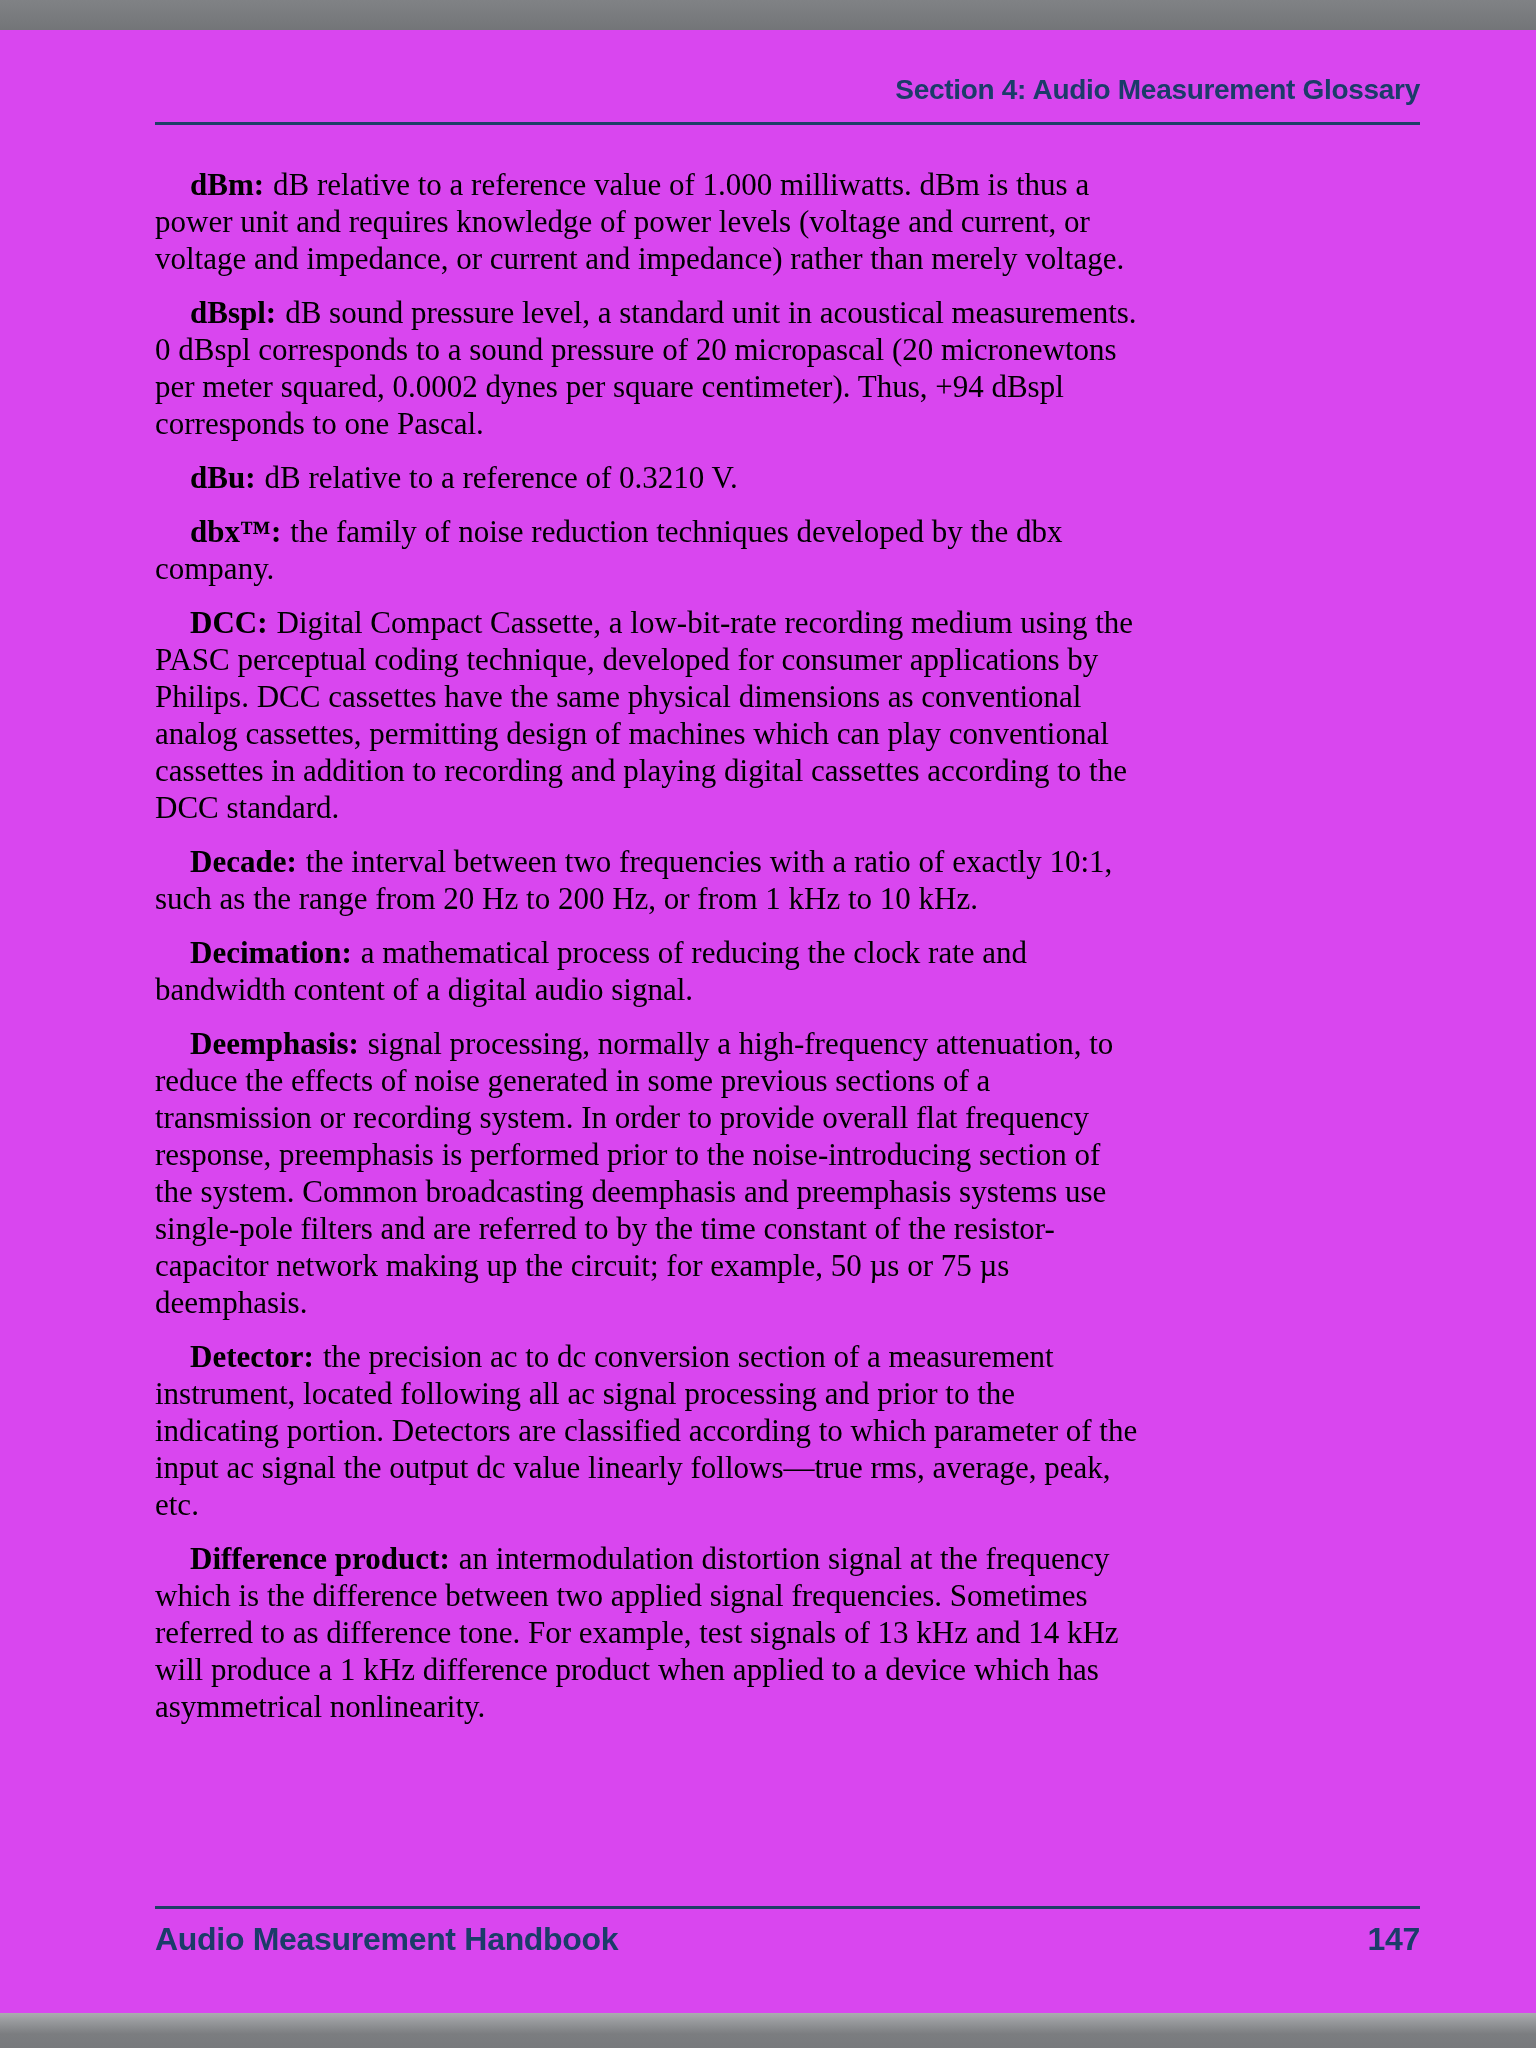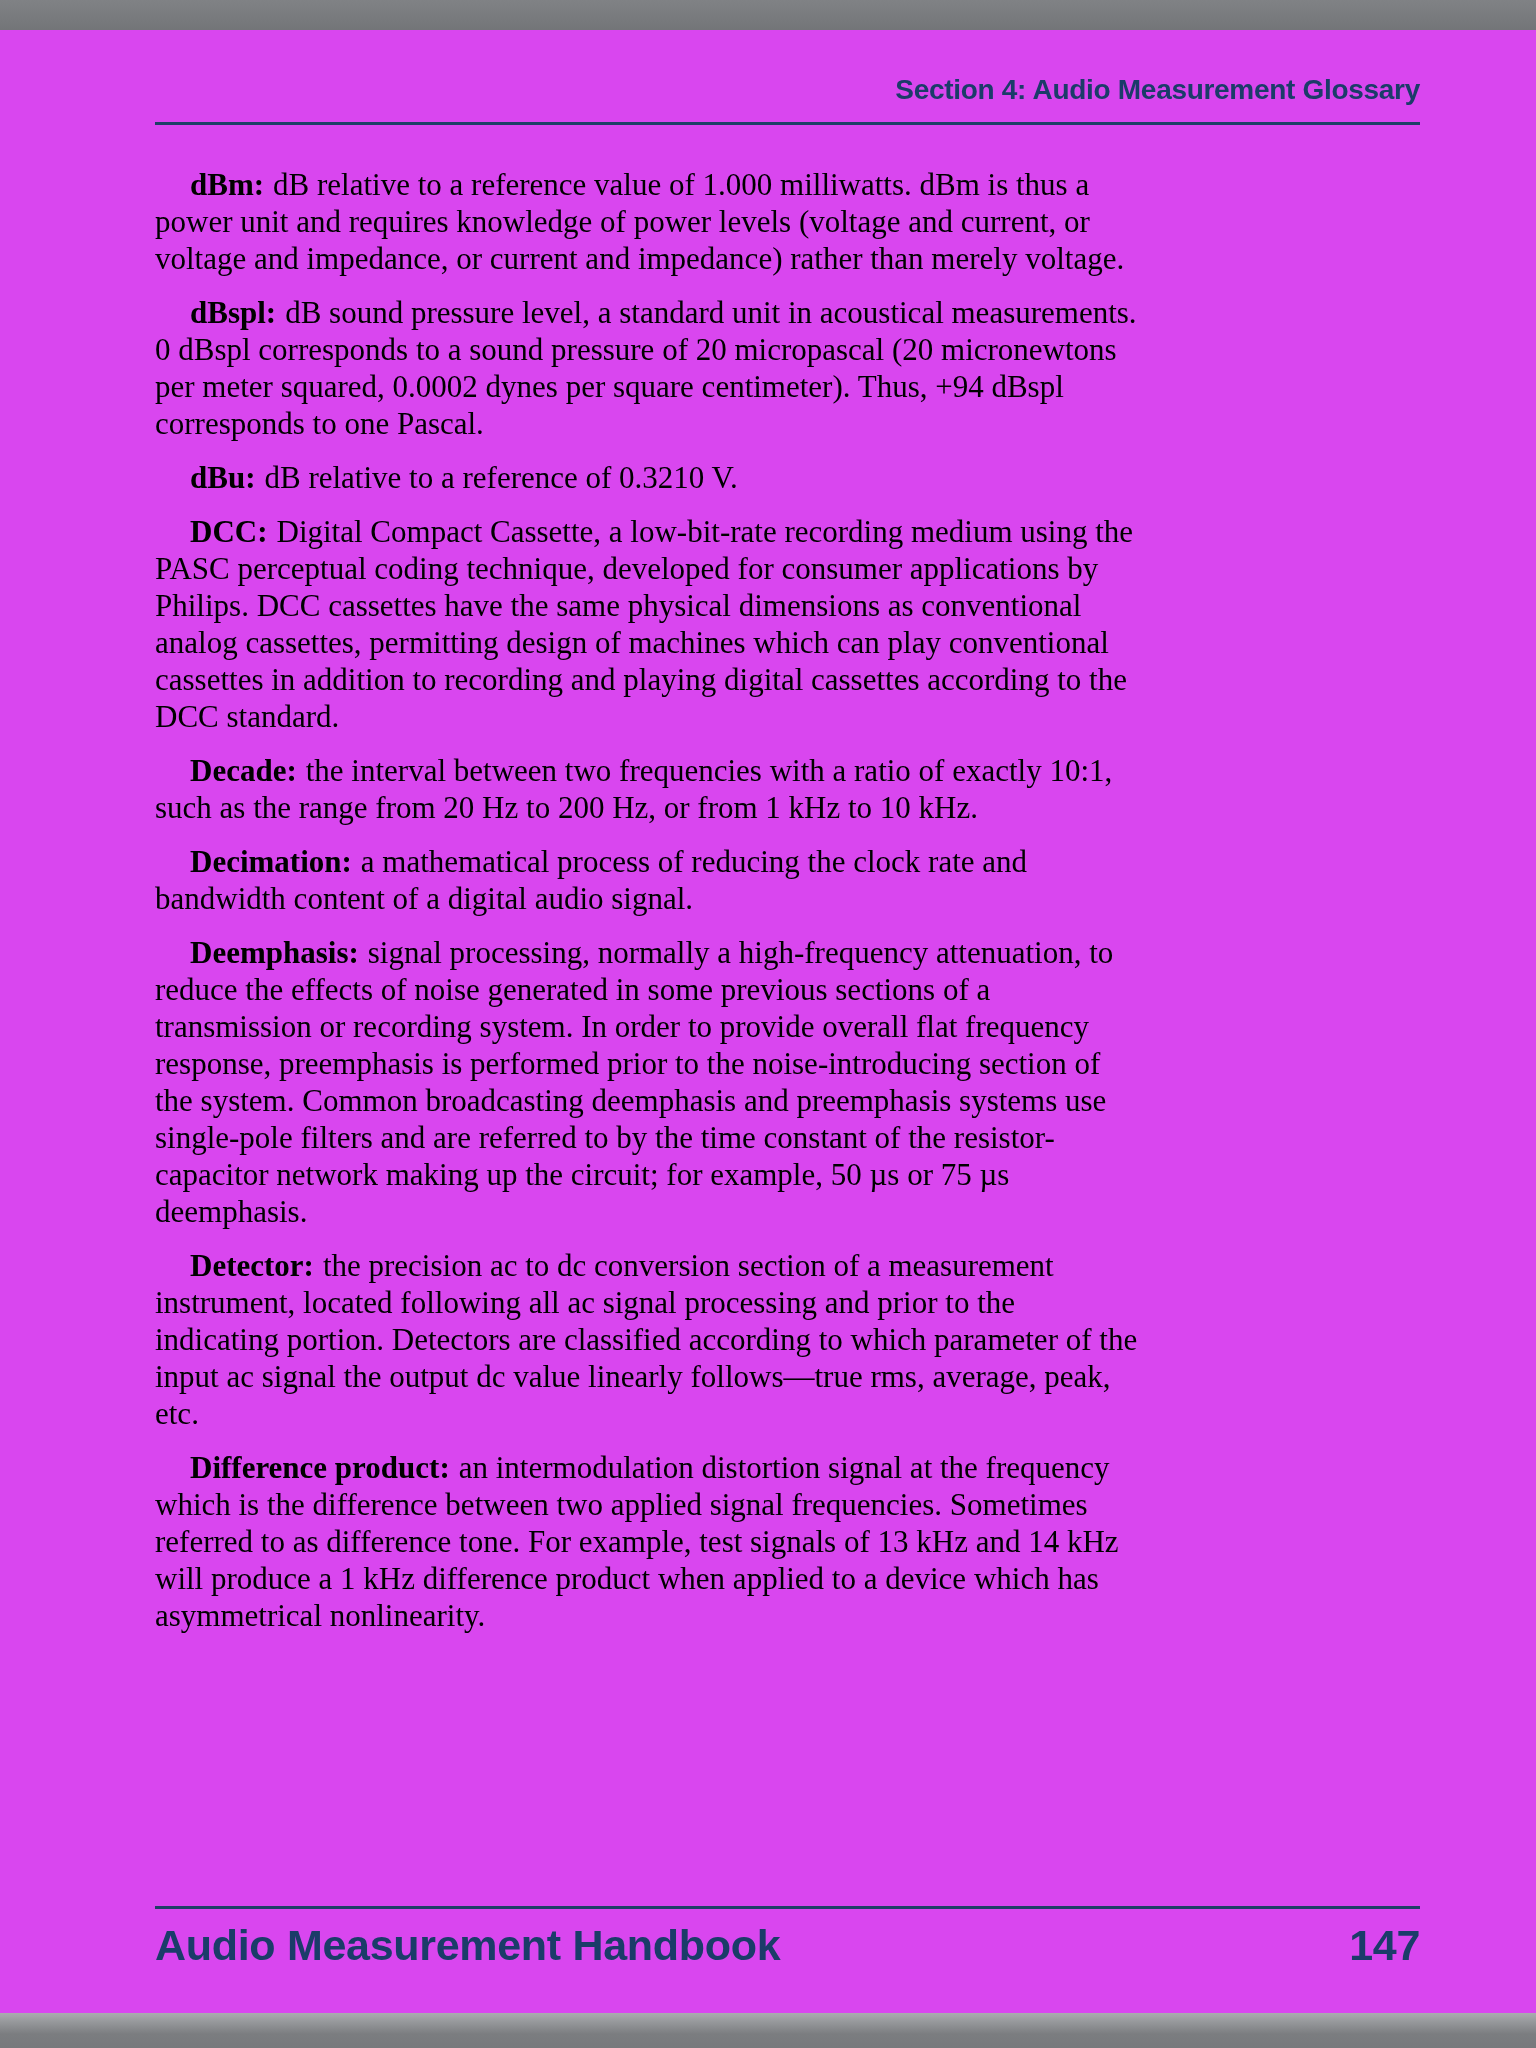--- a/index.html
+++ b/index.html
@@ -70,39 +70,40 @@
     position: absolute;
     top: 1876px; left: 155px;
     width: 1265px;
     border-top: 3px solid #1e3f66;
     padding-top: 12px;
     display: flex;
     justify-content: space-between;
     align-items: baseline;
     font-family: "Liberation Sans", sans-serif;
     font-weight: bold;
-    font-size: 43px;
+    font-size: 32px;
     letter-spacing: -0.3px;
     color: #1b3c69;
   }
 </style>
 </head>
 <body>
 
 <div class="viewer-chrome-top"></div>
 
 <div class="page">
 
   <div class="page-header-title">Section 4: Audio Measurement Glossary</div>
   <div class="page-header-rule"></div>
 
   <div class="glossary">
     <p class="entry"><span class="term">dBm:</span><span>dB relative to a reference value of 1.000 milliwatts. dBm is thus a power unit and requires knowledge of power levels (voltage and current, or voltage and impedance, or current and impedance) rather than merely voltage.</span></p>
     <p class="entry"><span class="term">dBspl:</span><span>dB sound pressure level, a standard unit in acoustical measurements. 0 dBspl corresponds to a sound pressure of 20 micropascal (20 micronewtons per meter squared, 0.0002 dynes per square centimeter). Thus, +94 dBspl corresponds to one Pascal.</span></p>
     <p class="entry"><span class="term">dBu:</span><span>dB relative to a reference of 0.3210 V.</span></p>
+    <p class="entry"><span class="term">dbx™:</span><span>the family of noise reduction techniques developed by the dbx company.</span></p>
     <p class="entry"><span class="term">DCC:</span><span>Digital Compact Cassette, a low-bit-rate recording medium using the PASC perceptual coding technique, developed for consumer applications by Philips. DCC cassettes have the same physical dimensions as conventional analog cassettes, permitting design of machines which can play conventional cassettes in addition to recording and playing digital cassettes according to the DCC standard.</span></p>
     <p class="entry"><span class="term">Decade:</span><span>the interval between two frequencies with a ratio of exactly 10:1, such as the range from 20 Hz to 200 Hz, or from 1 kHz to 10 kHz.</span></p>
     <p class="entry"><span class="term">Decimation:</span><span>a mathematical process of reducing the clock rate and bandwidth content of a digital audio signal.</span></p>
     <p class="entry"><span class="term">Deemphasis:</span><span>signal processing, normally a high-frequency attenuation, to reduce the effects of noise generated in some previous sections of a transmission or recording system. In order to provide overall flat frequency response, preemphasis is performed prior to the noise-introducing section of the system. Common broadcasting deemphasis and preemphasis systems use single-pole filters and are referred to by the time constant of the resistor-capacitor network making up the circuit; for example, 50 µs or 75 µs deemphasis.</span></p>
     <p class="entry"><span class="term">Detector:</span><span>the precision ac to dc conversion section of a measurement instrument, located following all ac signal processing and prior to the indicating portion. Detectors are classified according to which parameter of the input ac signal the output dc value linearly follows—true rms, average, peak, etc.</span></p>
     <p class="entry"><span class="term">Difference product:</span><span>an intermodulation distortion signal at the frequency which is the difference between two applied signal frequencies. Sometimes referred to as difference tone. For example, test signals of 13 kHz and 14 kHz will produce a 1 kHz difference product when applied to a device which has asymmetrical nonlinearity.</span></p>
   </div>
 
   <div class="page-footer">
     <span>Audio Measurement Handbook</span>

